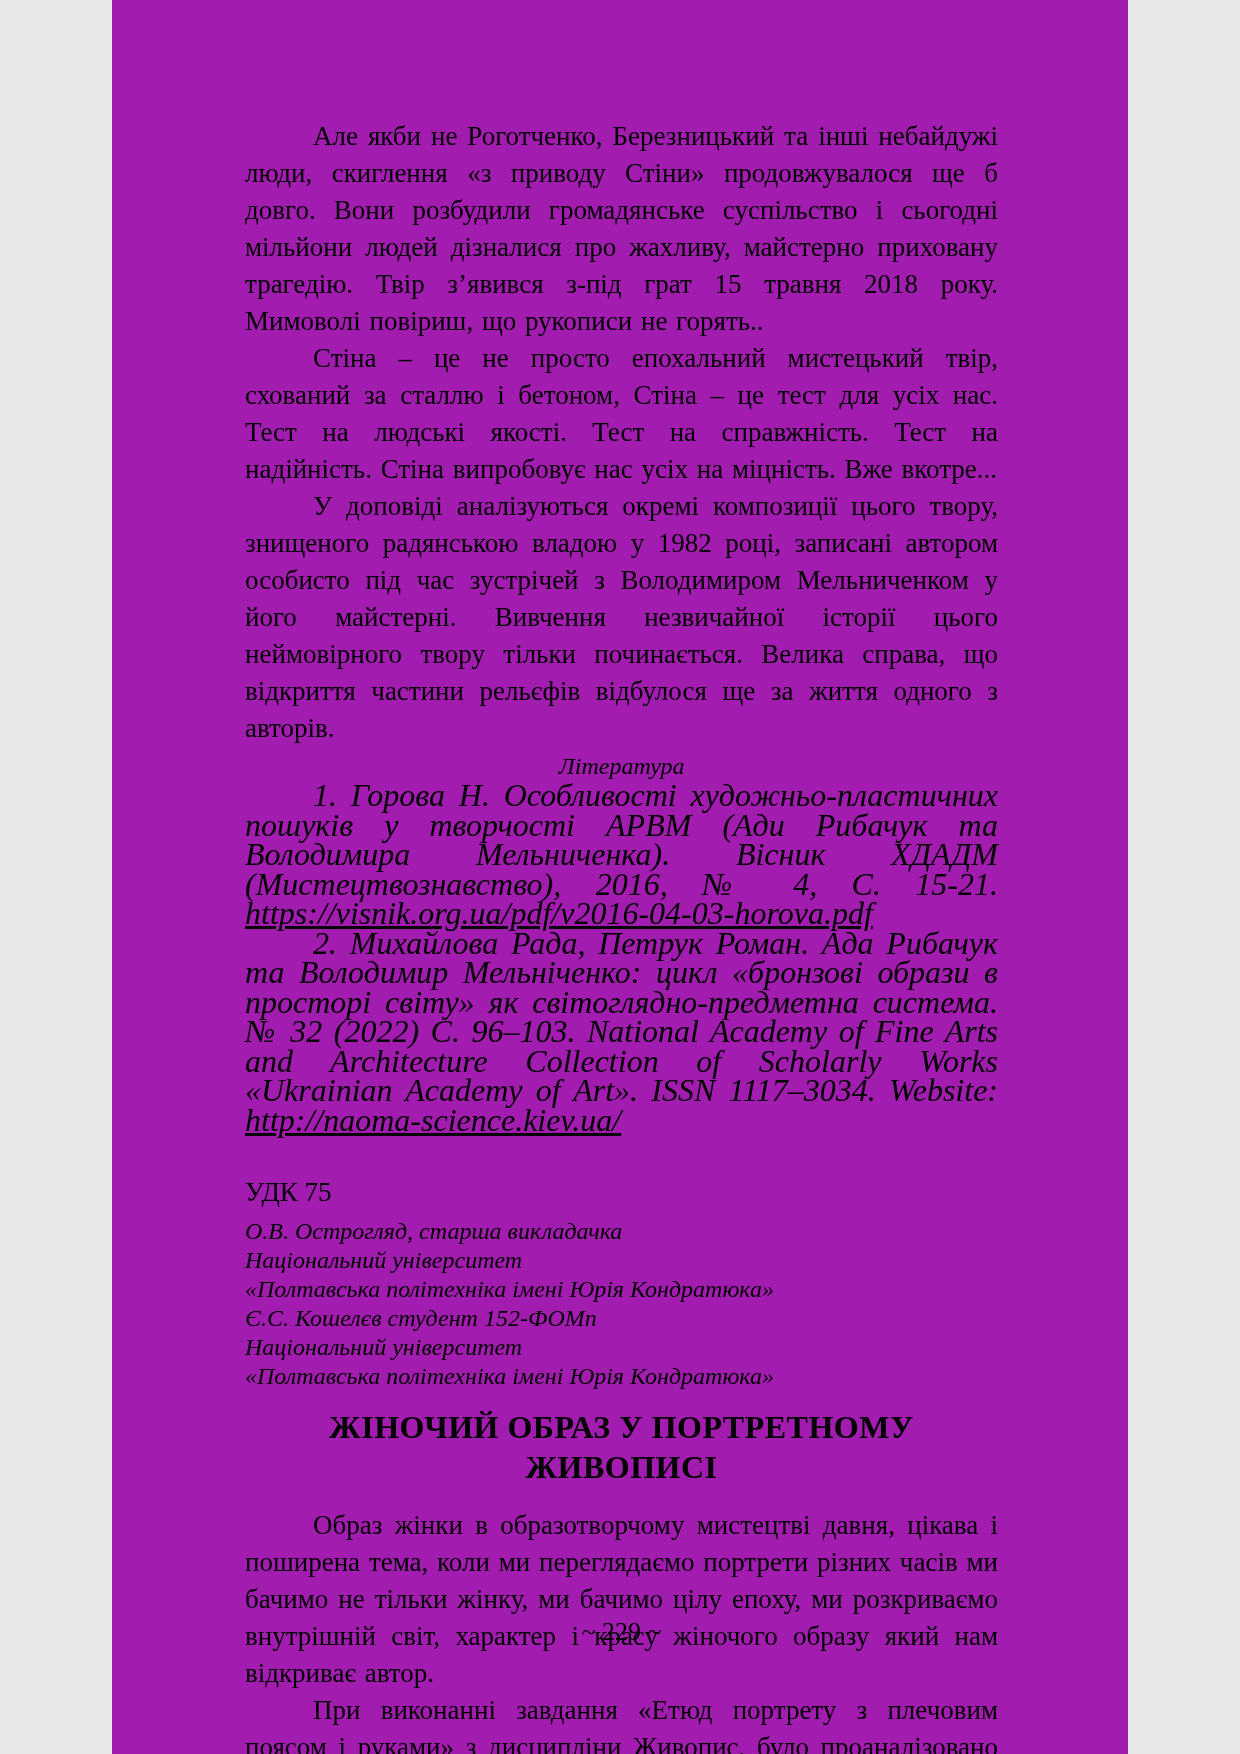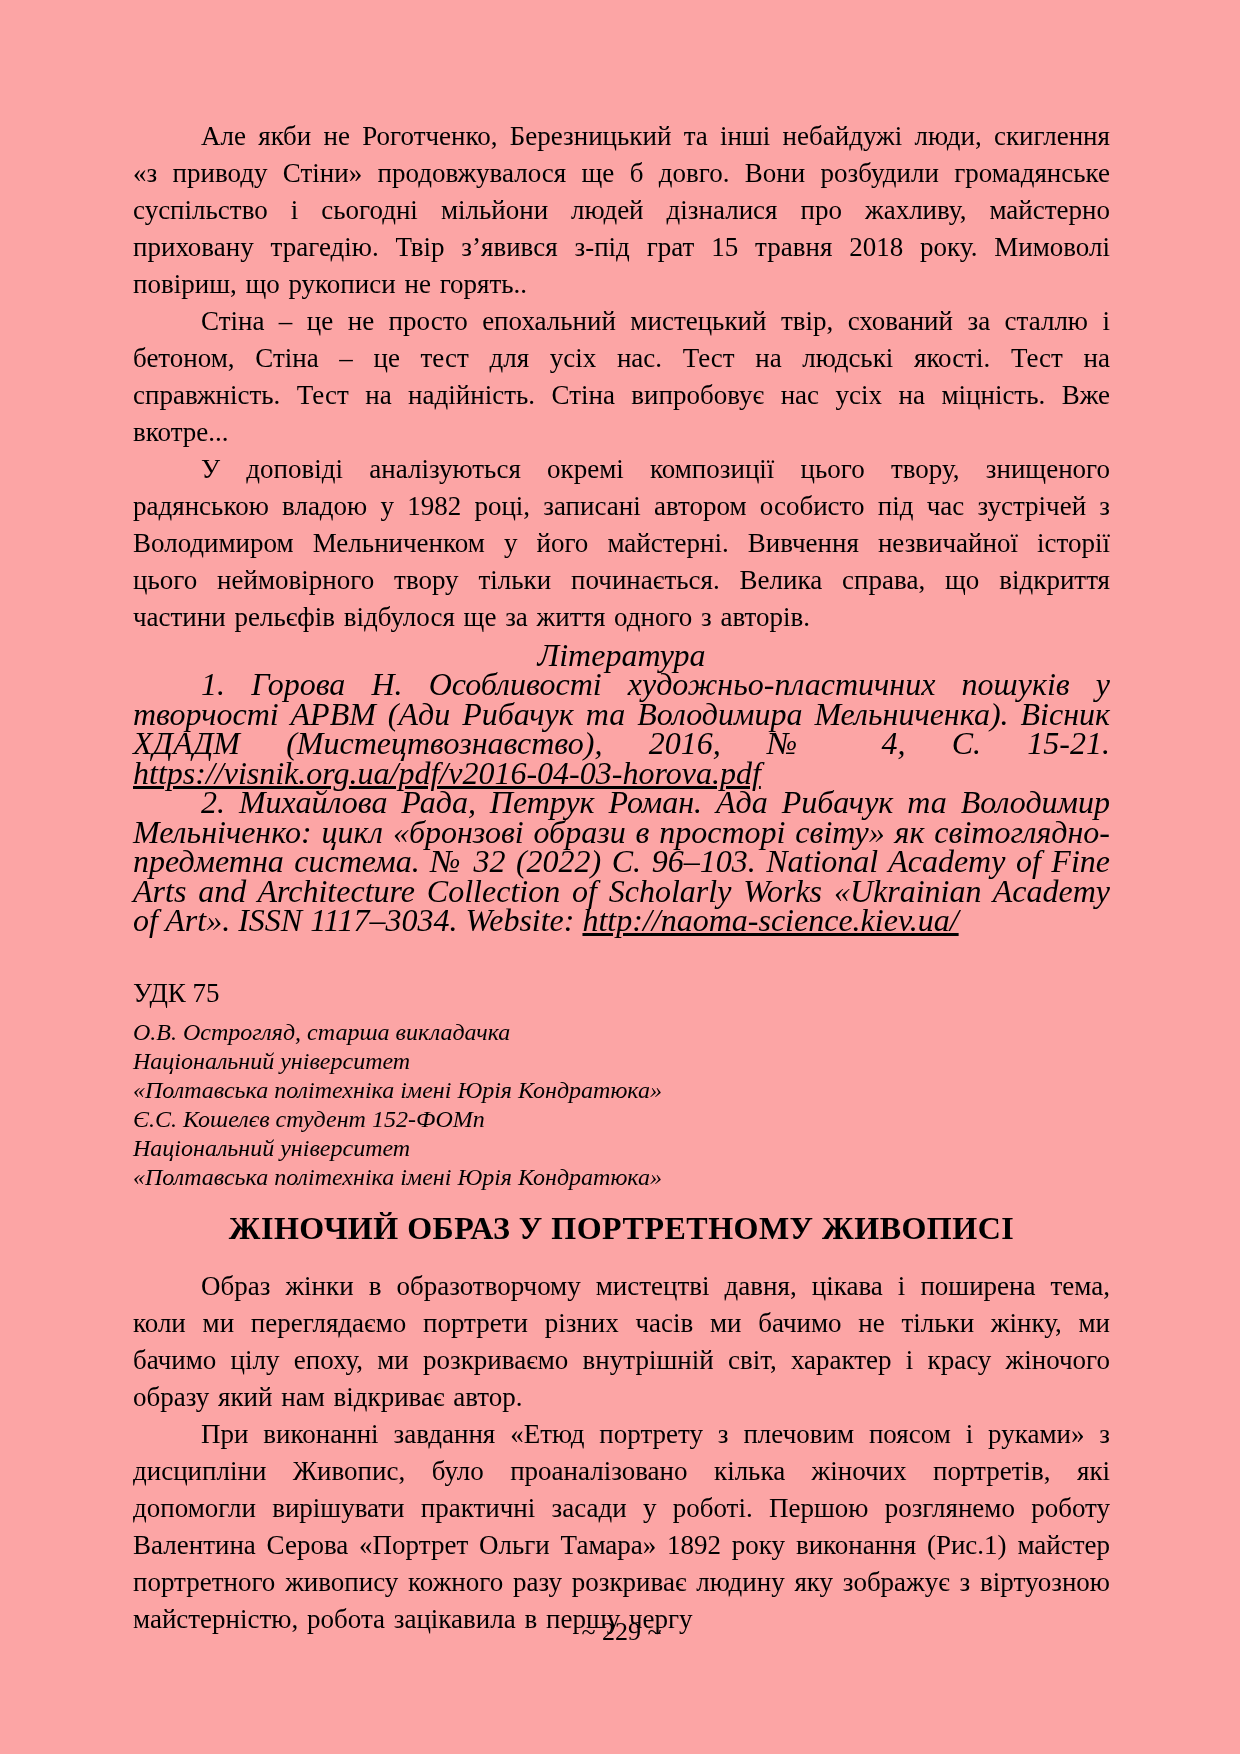--- a/index.html
+++ b/index.html
@@ -1,38 +1,38 @@
 <!DOCTYPE html>
 <html><head>
 <meta charset="utf-8">
 <style>
   html, body { margin: 0; padding: 0; background: #e8e8e8; }
   .page {
     position: relative;
-    width: 1240px;
+    width: 1016px;
     height: 1754px;
     margin: 0 auto;
-    background: #fca5a5;
+    background: #a21caf;
     color: #000000;
     font-family: "Liberation Serif", serif;
     box-sizing: border-box;
     padding: 118px 130px 0 133px;
     overflow: hidden;
   }
   .body-p {
     margin: 0;
     font-size: 27px;
     line-height: 37px;
     text-align: justify;
     text-indent: 68px;
     word-spacing: 2px;
   }
   .lit-heading {
     margin: 4px 0 0 0;
-    font-size: 32px;
+    font-size: 24px;
     font-weight: normal;
     font-style: italic;
     text-align: center;
     line-height: 30px;
   }
   .ref {
     margin: 0;
     font-size: 32px;
     font-style: italic;
     line-height: 29.5px;

